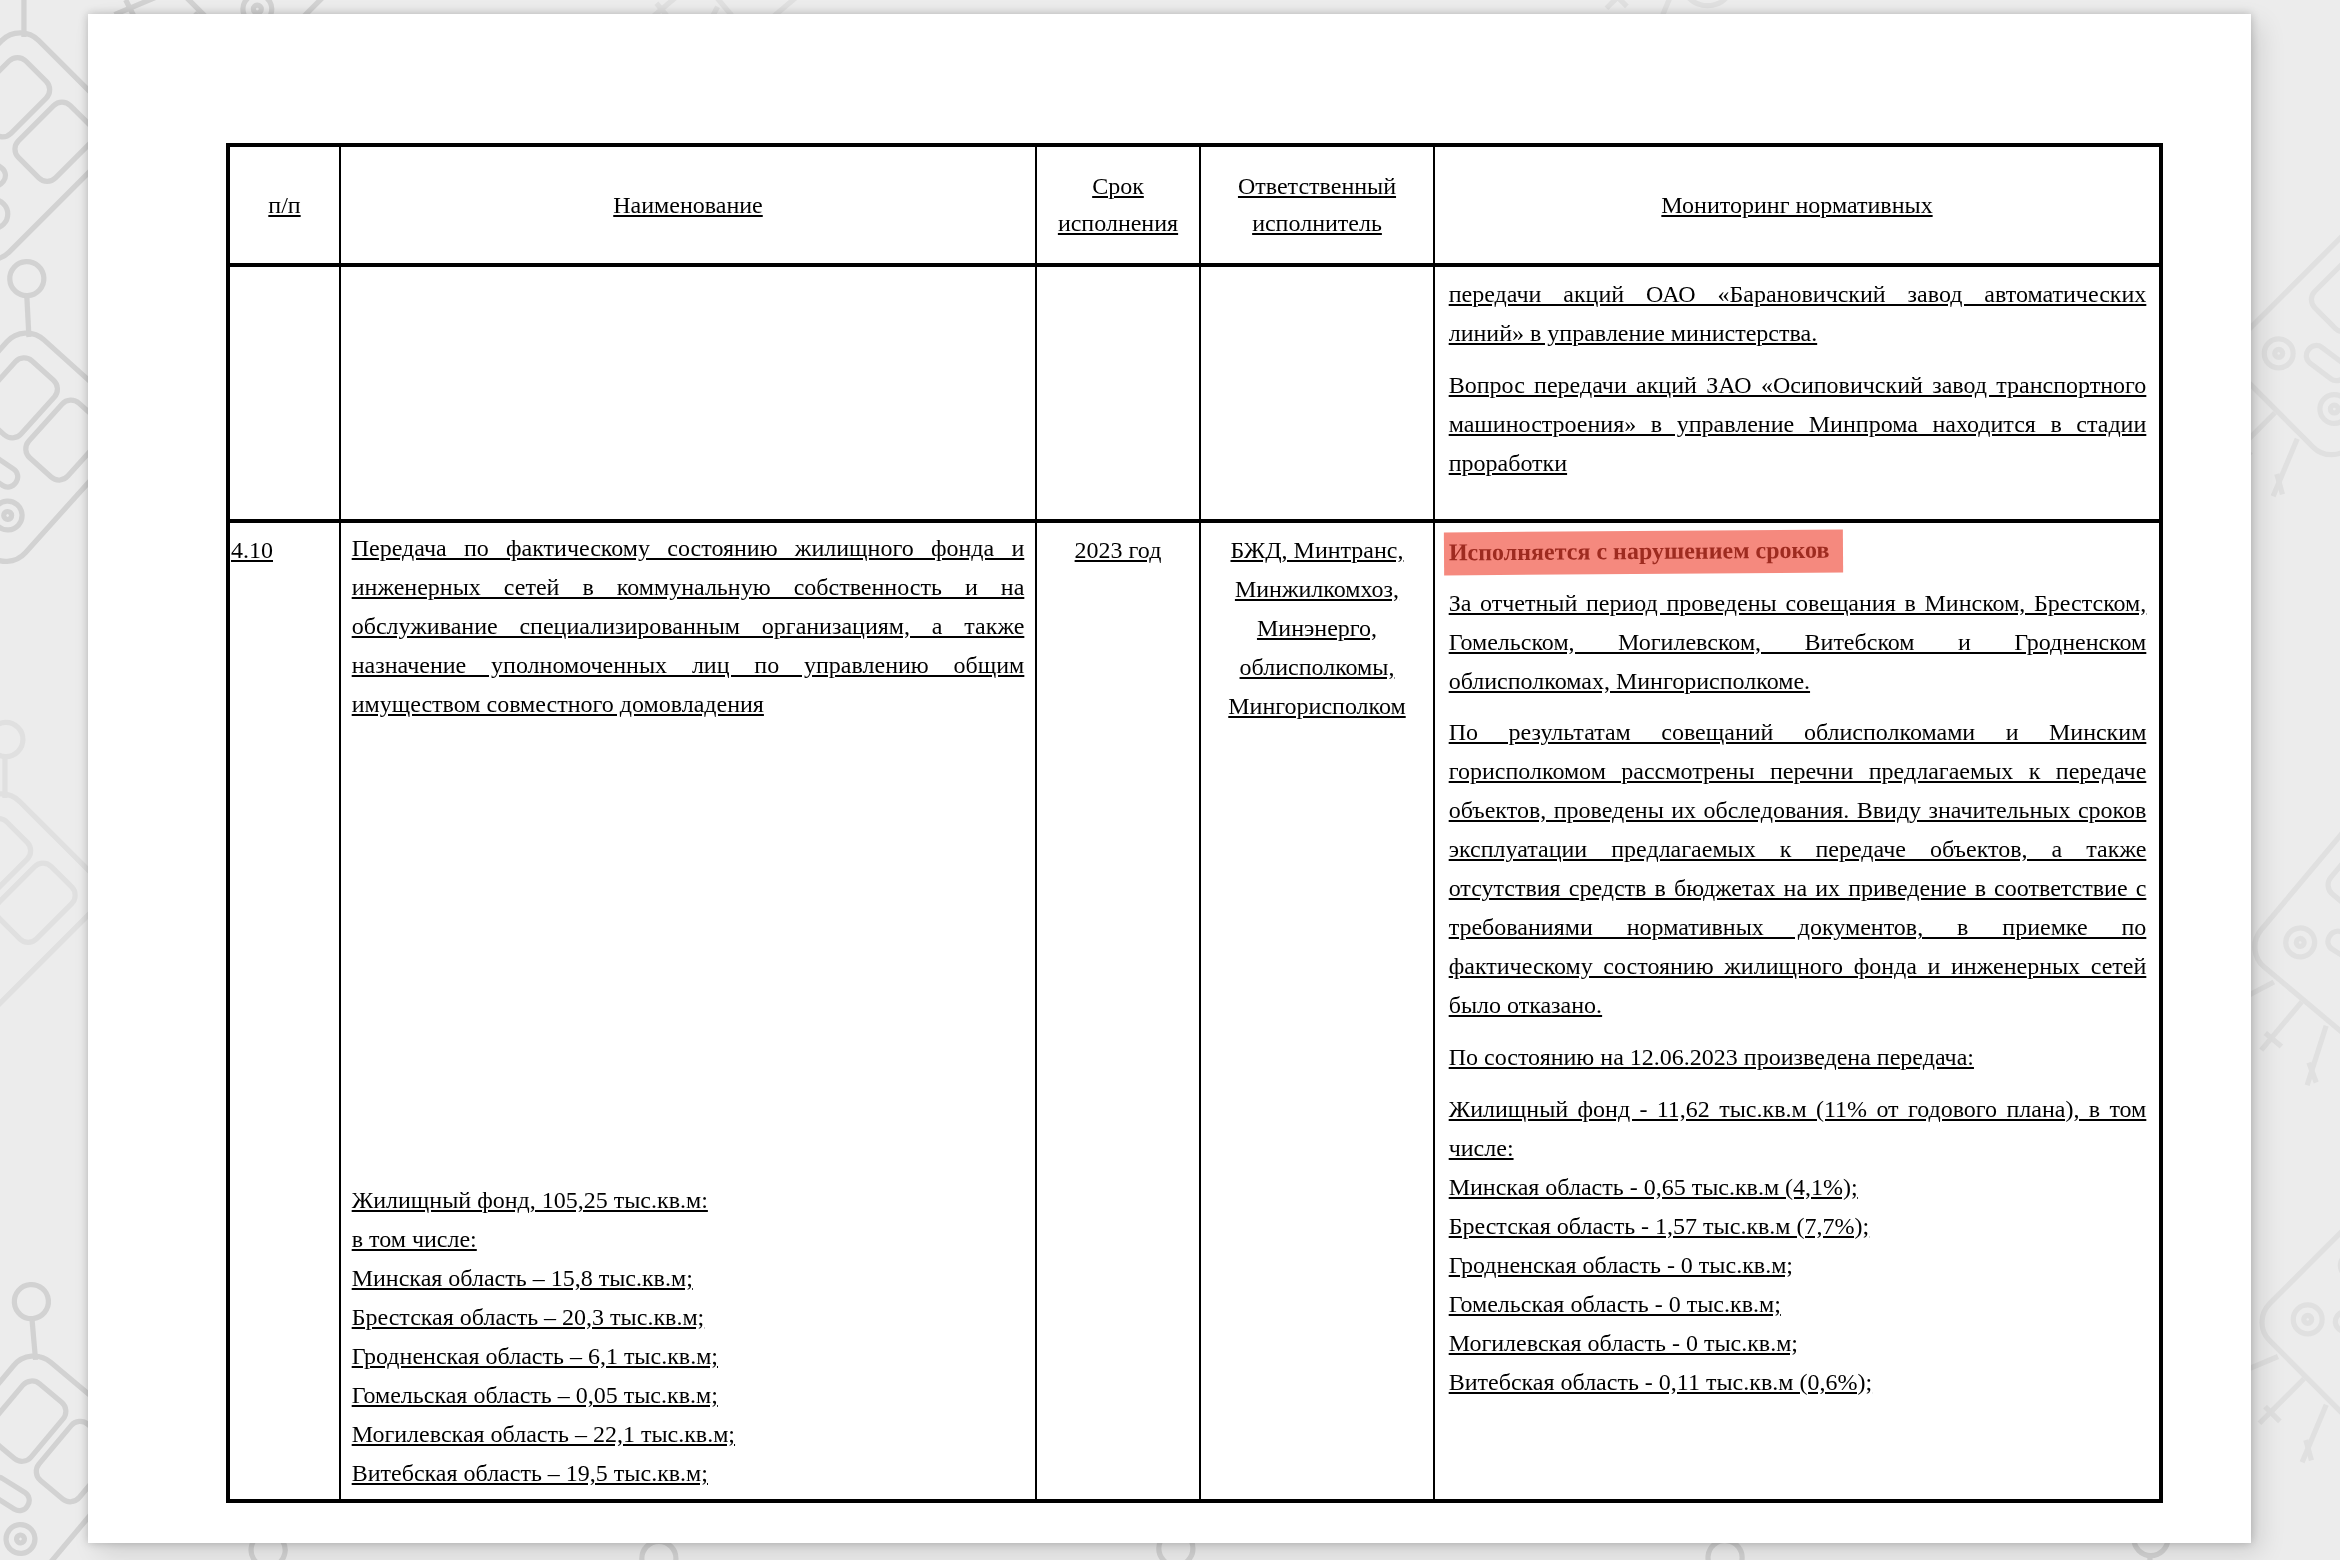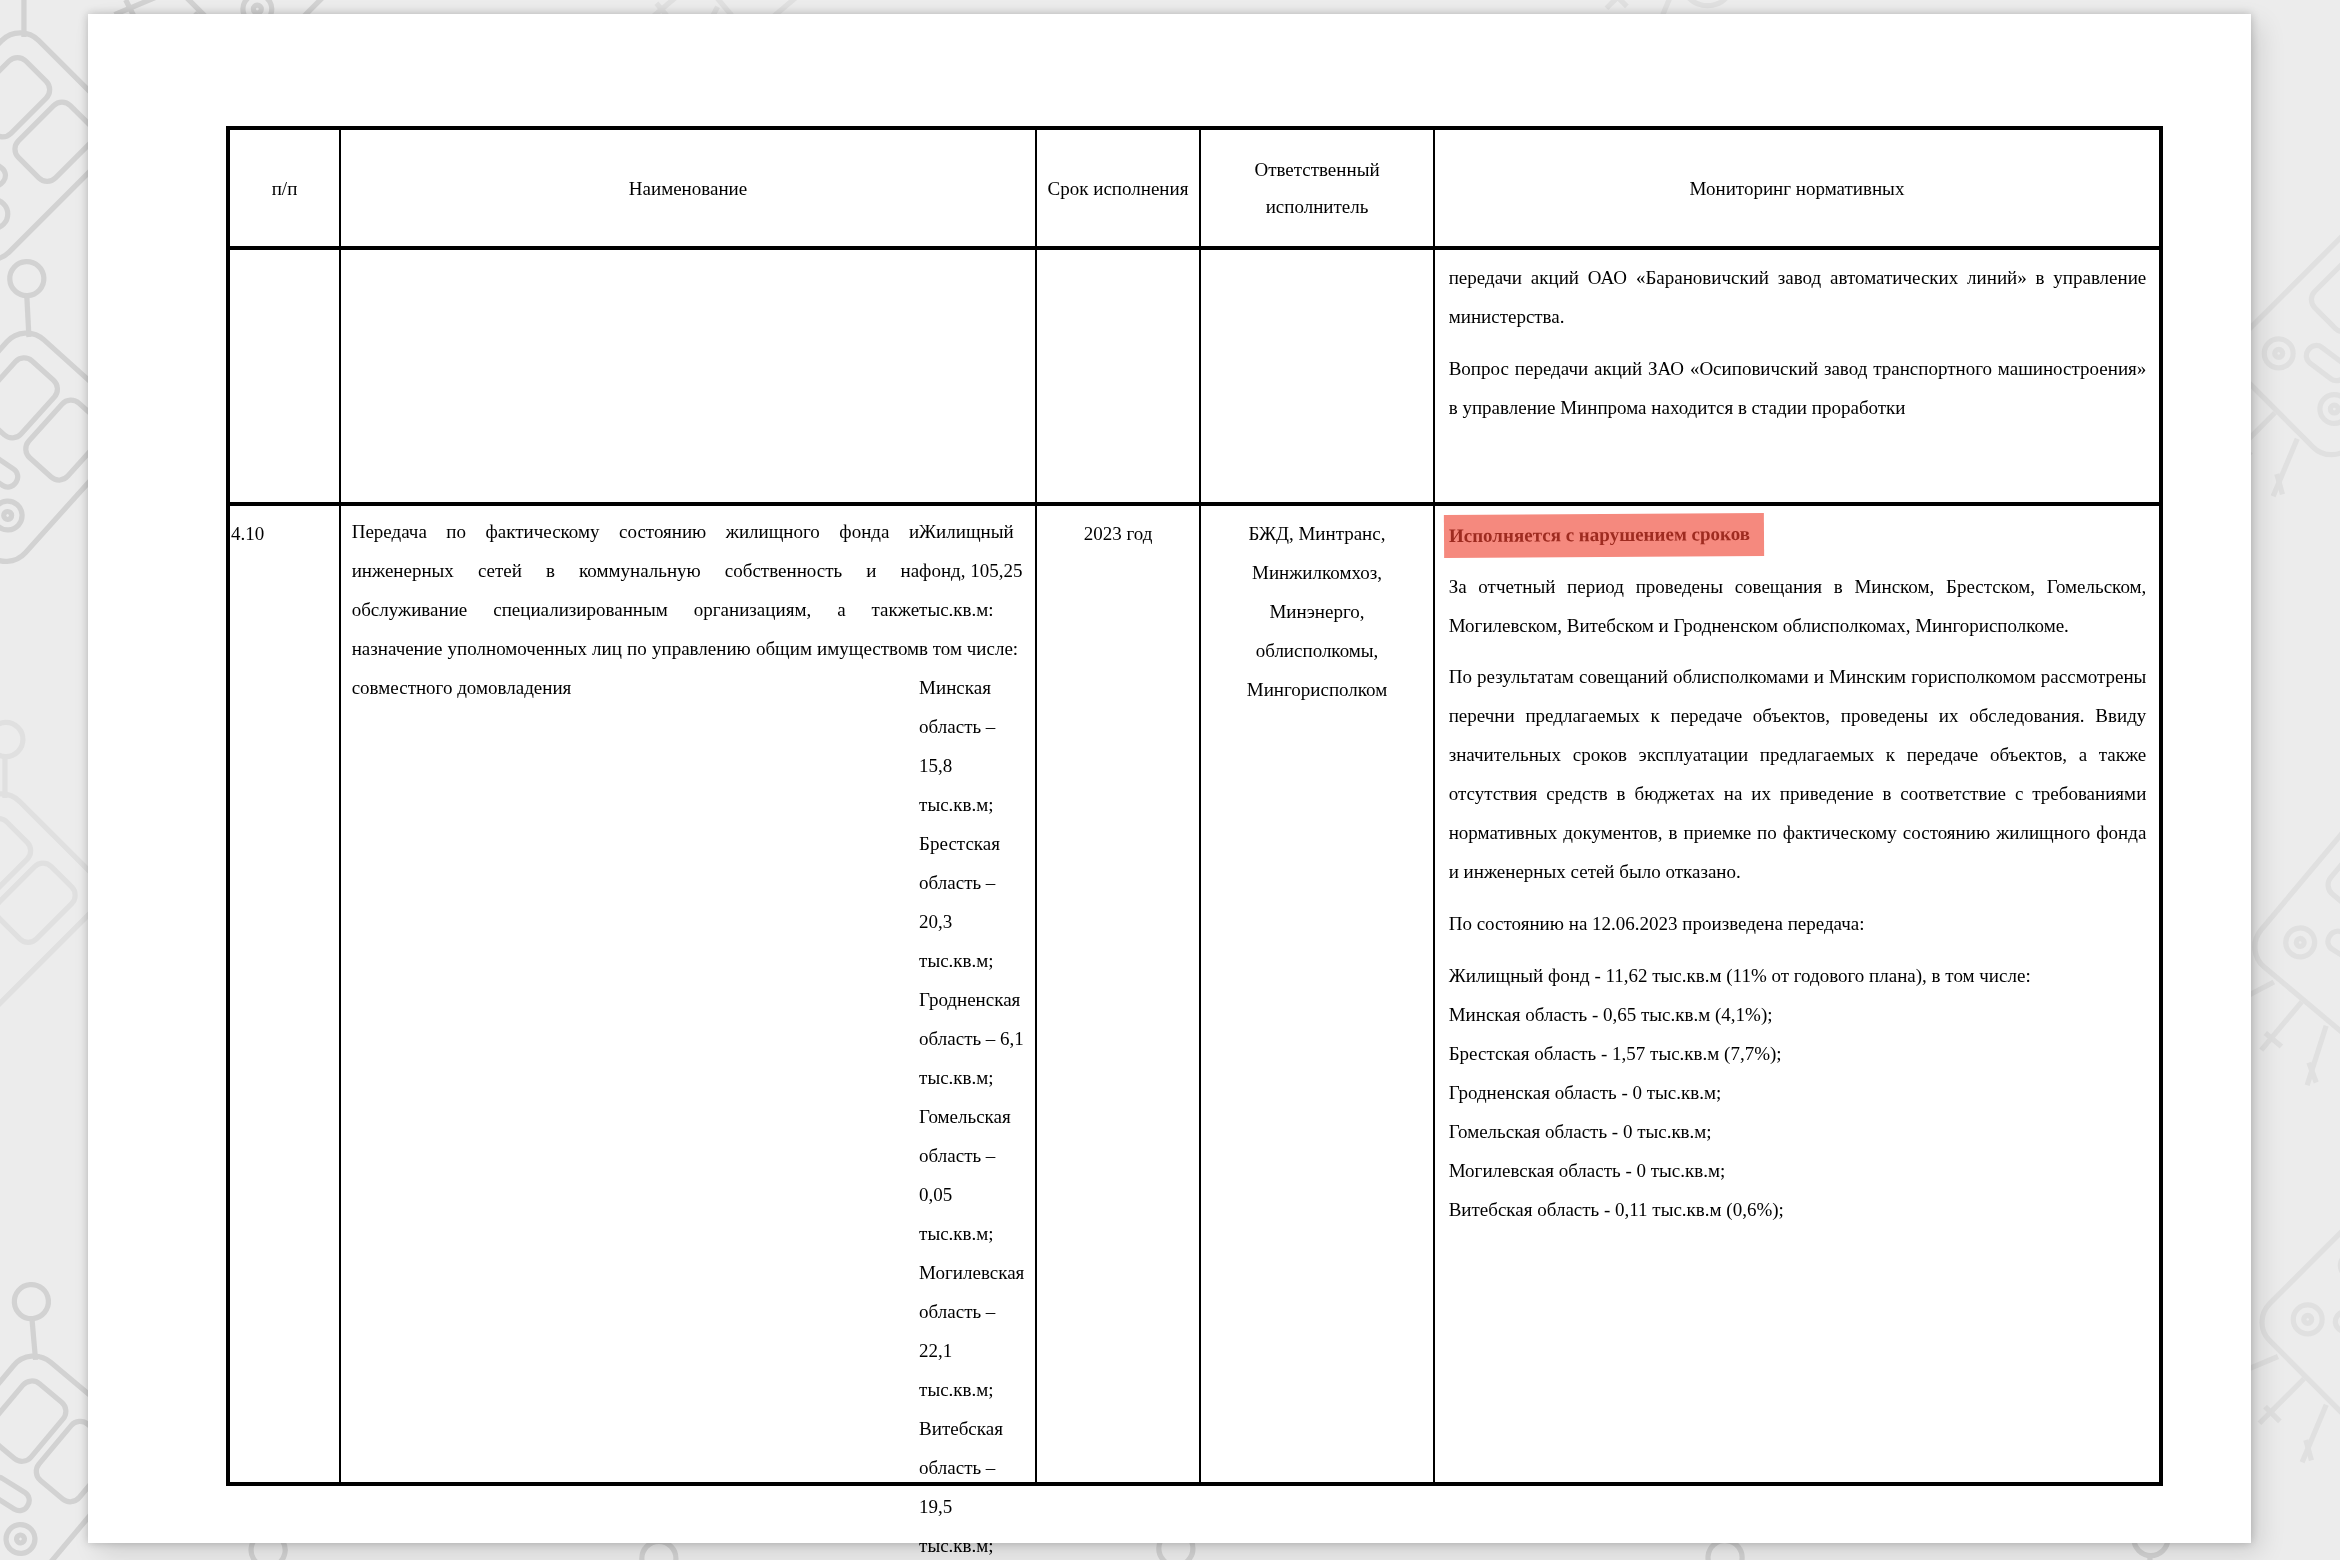--- a/index.html
+++ b/index.html
@@ -13,40 +13,40 @@
   .pi{position:absolute;fill:none;stroke:#d2d2d2;stroke-width:4;}
   .pi.light{stroke:#e0e0e0;}
   
   .page{
     position:absolute;left:88px;top:13.7px;width:2163px;height:1529px;
     background:#ffffff;z-index:1;
     box-shadow:0 0 8.8px rgba(0,0,0,.22), 9.8px 9.8px 25px rgba(0,0,0,.12);
   }
   
   table.doc{
-    position:absolute;left:138px;top:112px;width:1933px;height:1346px;
+    position:absolute;left:138px;top:129px;width:1933px;height:1346px;
     border-collapse:collapse;table-layout:fixed;
-    font-size:19px;line-height:39px;color:#000;
+    font-size:24px;line-height:39px;color:#000;text-decoration:underline;
   }
   table.doc{border:4.9px solid #000;}
   table.doc th, table.doc td{border:2.9px solid #000;vertical-align:top;}
   table.doc th{
     border-bottom:4.9px solid #000;font-weight:normal;text-align:center;
     vertical-align:middle;height:109px;line-height:37px;padding:3.9px 7.8px;
   }
   tr.row-cont td{height:236px;}
   tr.row410 td{border-top:4.9px solid #000;}
   .c-num{text-align:left;padding-top:7.8px;}
   .c-deadline{text-align:center;padding-top:7.8px;}
   .c-executor{text-align:center;padding:7.8px 9.8px;overflow-wrap:anywhere;margin-left:28px;}
   .c-name{padding:5.9px 10.7px;}
   .c-monitoring{padding:7.8px 12.7px 3.9px 13.7px;text-align:justify;}
   .c-monitoring p{margin:0 0 12.7px;}
   .desc{margin:0;text-align:justify;}
-  .name-wrap{height:964px;display:flex;flex-direction:row;justify-content:space-between;}
+  .name-wrap{height:964px;display:flex;flex-direction:column;justify-content:space-between;}
   .fund div{text-align:left;}
   .status-line{margin:0 0 9.8px;}
   .status-highlight{
     display:inline-block;background:var(--hl,#f5897e);color:var(--hlt,#9e2b20);
     font-weight:bold;padding:1px 13.7px 2.9px 4.9px;margin-left:-4.9px;
     transform:rotate(-0.4deg);
   }
   .transfer div{text-align:left;}
   .transfer .total{text-align:justify;}
 </style>

